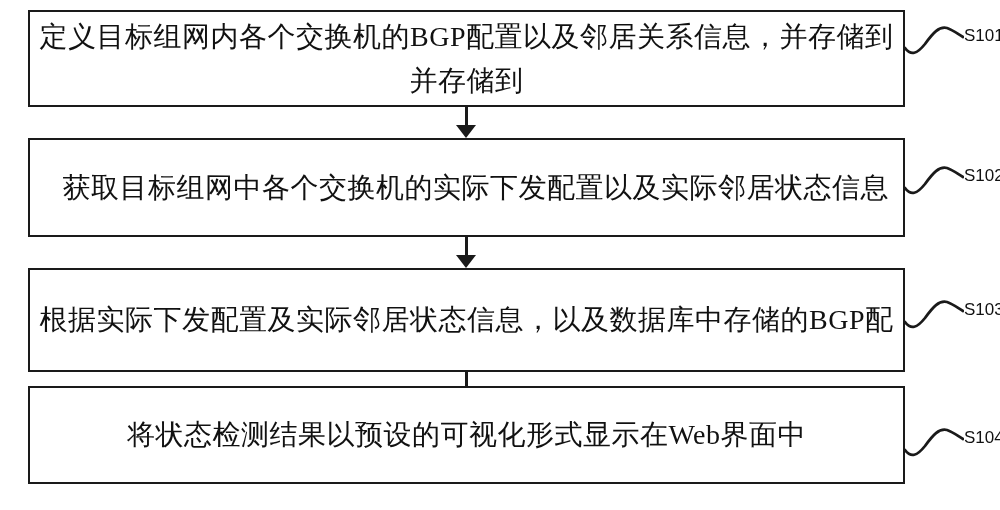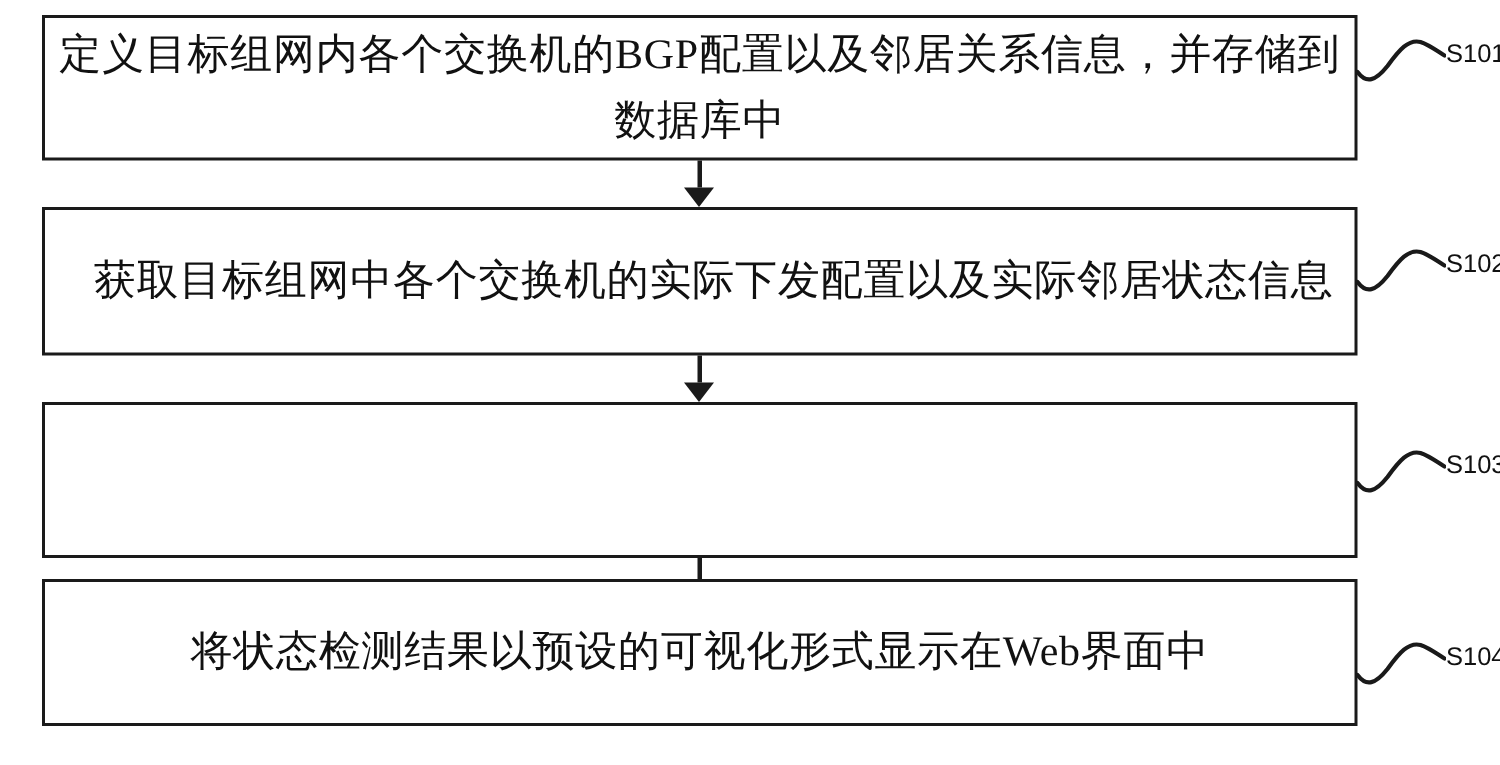--- a/index.html
+++ b/index.html
@@ -75,38 +75,39 @@
     text-align: left;
   }
 </style>
 </head>
 <body>
 
 <div class="canvas">
 
   <div class="flow-box" style="top:10px; height:97px;">
     <div class="box-line">定义目标组网内各个交换机的BGP配置以及邻居关系信息，并存储到</div>
-    <div class="box-line">数据库中</div>
+    <div class="box-line">并存储到</div>
   </div>
 
   <div class="arrow" style="top:107px; height:31px;">
     <div class="arrow-stem"></div>
     <div class="arrow-head"></div>
   </div>
 
   <div class="flow-box" style="top:138px; height:99px;align-items:flex-end;">
     <div class="box-line">获取目标组网中各个交换机的实际下发配置以及实际邻居状态信息</div>
   </div>
 
   <div class="arrow" style="top:237px; height:31px;">
     <div class="arrow-stem"></div>
     <div class="arrow-head"></div>
   </div>
 
   <div class="flow-box" style="top:268px; height:104px;">
+    <div class="box-line">根据实际下发配置及实际邻居状态信息，以及数据库中存储的BGP配</div>
   </div>
 
   <div class="arrow" style="top:372px; height:30px;">
     <div class="arrow-stem"></div>
     <div class="arrow-head"></div>
   </div>
 
   <div class="flow-box" style="top:386px; height:98px;">
     <div class="box-line">将状态检测结果以预设的可视化形式显示在Web界面中</div>
   </div>

